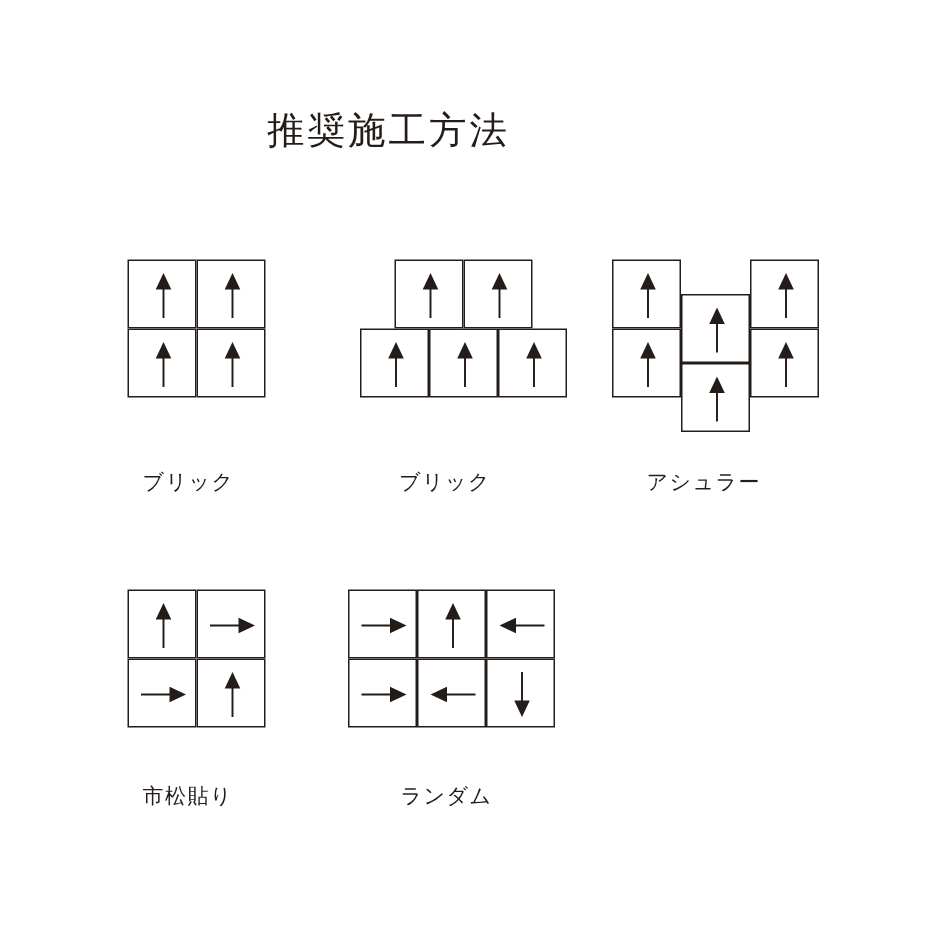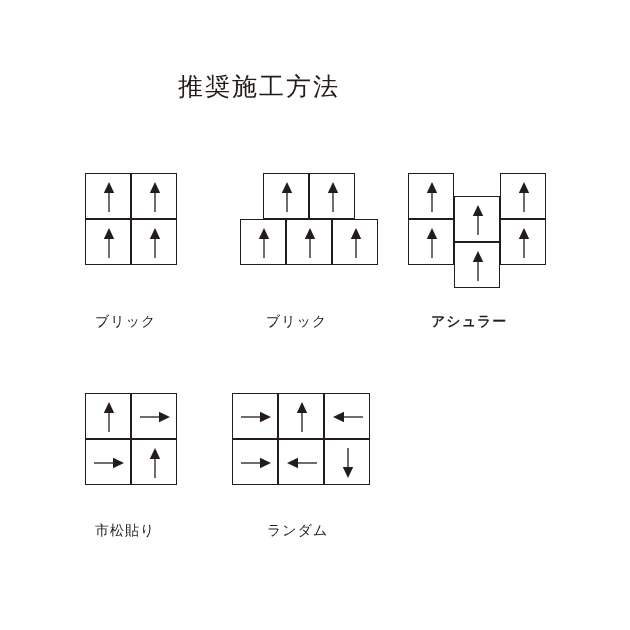--- a/index.html
+++ b/index.html
@@ -147,21 +147,21 @@
               <polygon points="23,8 17.8,19 28.2,19" fill="#231c19"></polygon>
             </g>
           </svg></span></div>
       <div class="tile" style="left: 46px; top: 69px; width: 46px; height: 46px;"><span><svg width="46" height="46" viewBox="0 0 46 46">
             <g transform="rotate(0 23 23)">
               <line x1="23" y1="38" x2="23" y2="14.05" stroke="#231c19" stroke-width="1.3"></line>
               <polygon points="23,8 17.8,19 28.2,19" fill="#231c19"></polygon>
             </g>
           </svg></span></div>
     </div>
-    <div class="caption" style="left: 431px; top: 313px; font-weight: bold;">アシュラー</div>
+    <div class="caption" style="left: 431px; top: 313px;">アシュラー</div>
     <div class="pattern grid-wrap" style="left: 85px; top: 393px;">
       <div class="tile" style="left: 0px; top: 0px; width: 46px; height: 46px;"><span><svg width="46" height="46" viewBox="0 0 46 46">
             <g transform="rotate(0 23 23)">
               <line x1="23" y1="38" x2="23" y2="14.05" stroke="#231c19" stroke-width="1.3"></line>
               <polygon points="23,8 17.8,19 28.2,19" fill="#231c19"></polygon>
             </g>
           </svg></span></div>
       <div class="tile" style="left: 46px; top: 0px; width: 46px; height: 46px;"><span><svg width="46" height="46" viewBox="0 0 46 46">
             <g transform="rotate(90 23 23)">
               <line x1="23" y1="38" x2="23" y2="14.05" stroke="#231c19" stroke-width="1.3"></line>

